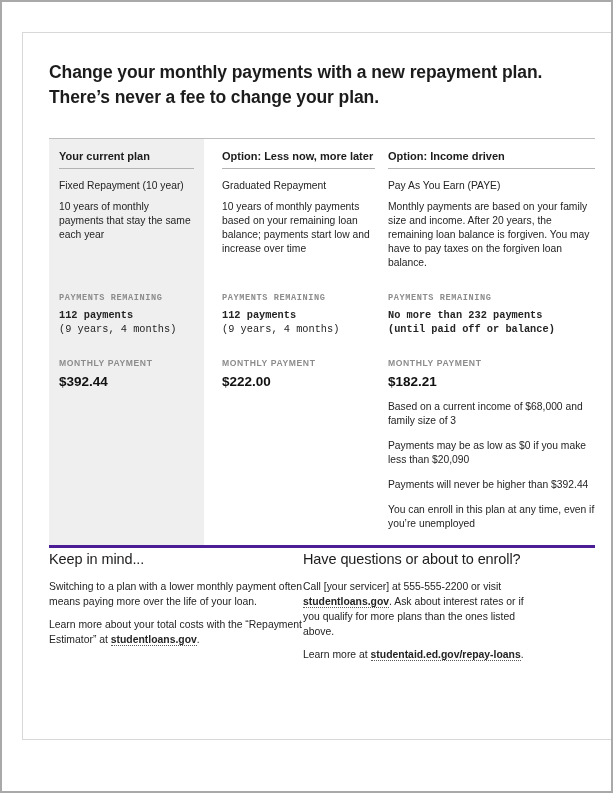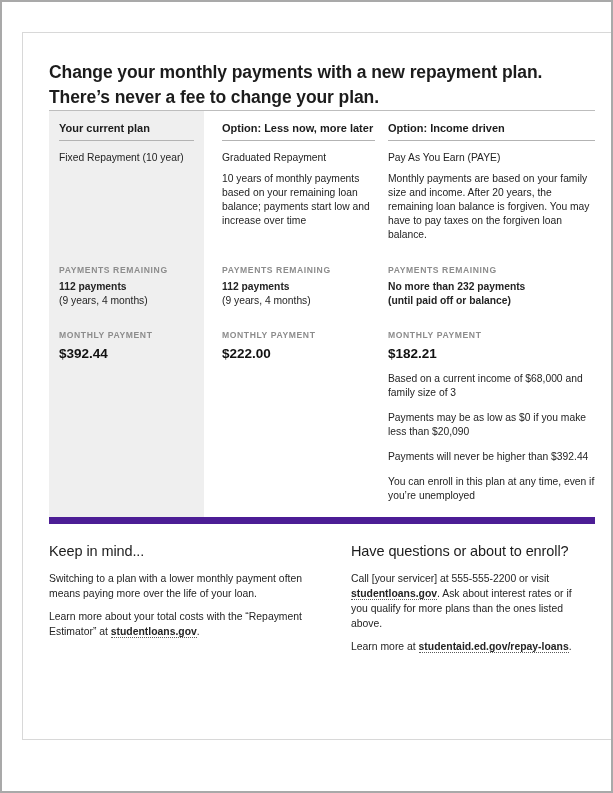--- a/index.html
+++ b/index.html
@@ -18,52 +18,52 @@
     background:#fff;
     border:1px solid #d8d8d8;
     padding:27px 28px 0 26px;
   }
   .doc-title { font-size:17.5px; line-height:25px; color:#1c1c1c; letter-spacing:-0.1px; }
   .doc-title span { display:block; }
 
   
   .plan-table {
     position:relative;
-    margin-top:0;
+    margin-top:28px;
     border-top:1px solid #bdbdbd;
-    border-bottom:7px solid #4c1d95;
+    border-bottom:3px solid #4c1d95;
   }
   .col1-bg { position:absolute; left:0; top:0; bottom:0; width:155px; background:#efefef; }
   .grid { position:relative; display:grid; grid-template-columns:155px 172px 1fr; }
   .c1 { padding-left:10px; padding-right:10px; }
   .c2 { padding-left:18px; padding-right:1px; }
   .c3 { padding-left:12px; padding-right:0; }
 
   .hdr-cell { padding-top:11px; }
   .hdr-inner {
     font-size:11px; font-weight:bold; line-height:13px;
     padding-bottom:5px; border-bottom:1px solid #b3b3b3; color:#1c1c1c;
   }
   .row-plan { padding-top:10px; }
-  .row-remaining { padding-top:23px; }
+  .row-remaining { padding-top:23px;font-family:Liberation Mono, monospace; }
   .row-payment { padding-top:22px; padding-bottom:14px; }
 
   .body-txt { font-size:10.3px; line-height:14px; color:#242424; }
   .plan-name { margin-bottom:7px; }
   .small-label {
     font-size:8.6px; font-weight:bold; letter-spacing:0.6px;
     color:#8c8c8c; line-height:11px; margin-bottom:4px;
   }
   .strong-line { font-weight:bold; }
   .amount { font-size:13.5px; font-weight:bold; line-height:17px; margin:2px 0 10px; color:#111; }
   .note-para { margin-bottom:11px; }
   .note-para:last-child { margin-bottom:0; }
 
   
-  .footer { display:flex; margin-top:18px;gap:48px; }
+  .footer { display:flex; margin-top:2px; }
   .footer-left  { width:254px; }
   .footer-right { width:231px; margin-left:0; }
   .footer h2 { font-size:14.5px; font-weight:normal; line-height:18px; color:#1c1c1c; margin-bottom:11px; letter-spacing:-0.1px; }
   .foot-txt { font-size:10.4px; line-height:15px; color:#242424; margin-bottom:8px; }
   .lnk {
     font-weight:bold; color:inherit; text-decoration:none;
     border-bottom:1px dotted #5a5a5a; cursor:pointer;
   }
 </style>
 </head>
@@ -85,20 +85,21 @@
       </div>
       <div class="hdr-cell c2">
         <div class="hdr-inner">Option: Less now, more later</div>
       </div>
       <div class="hdr-cell c3">
         <div class="hdr-inner">Option: Income driven</div>
       </div>
 
       <div class="row-plan c1 body-txt">
         <p class="plan-name">Fixed Repayment (10 year)</p>
+        <p>10 years of monthly payments that stay the same each year</p>
       </div>
       <div class="row-plan c2 body-txt">
         <p class="plan-name">Graduated Repayment</p>
         <p>10 years of monthly payments based on your remaining loan balance; payments start low and increase over time</p>
       </div>
       <div class="row-plan c3 body-txt">
         <p class="plan-name">Pay As You Earn (PAYE)</p>
         <p>Monthly payments are based on your family size and income. After 20 years, the remaining loan balance is forgiven. You may have to pay taxes on the forgiven loan balance.</p>
       </div>
 

